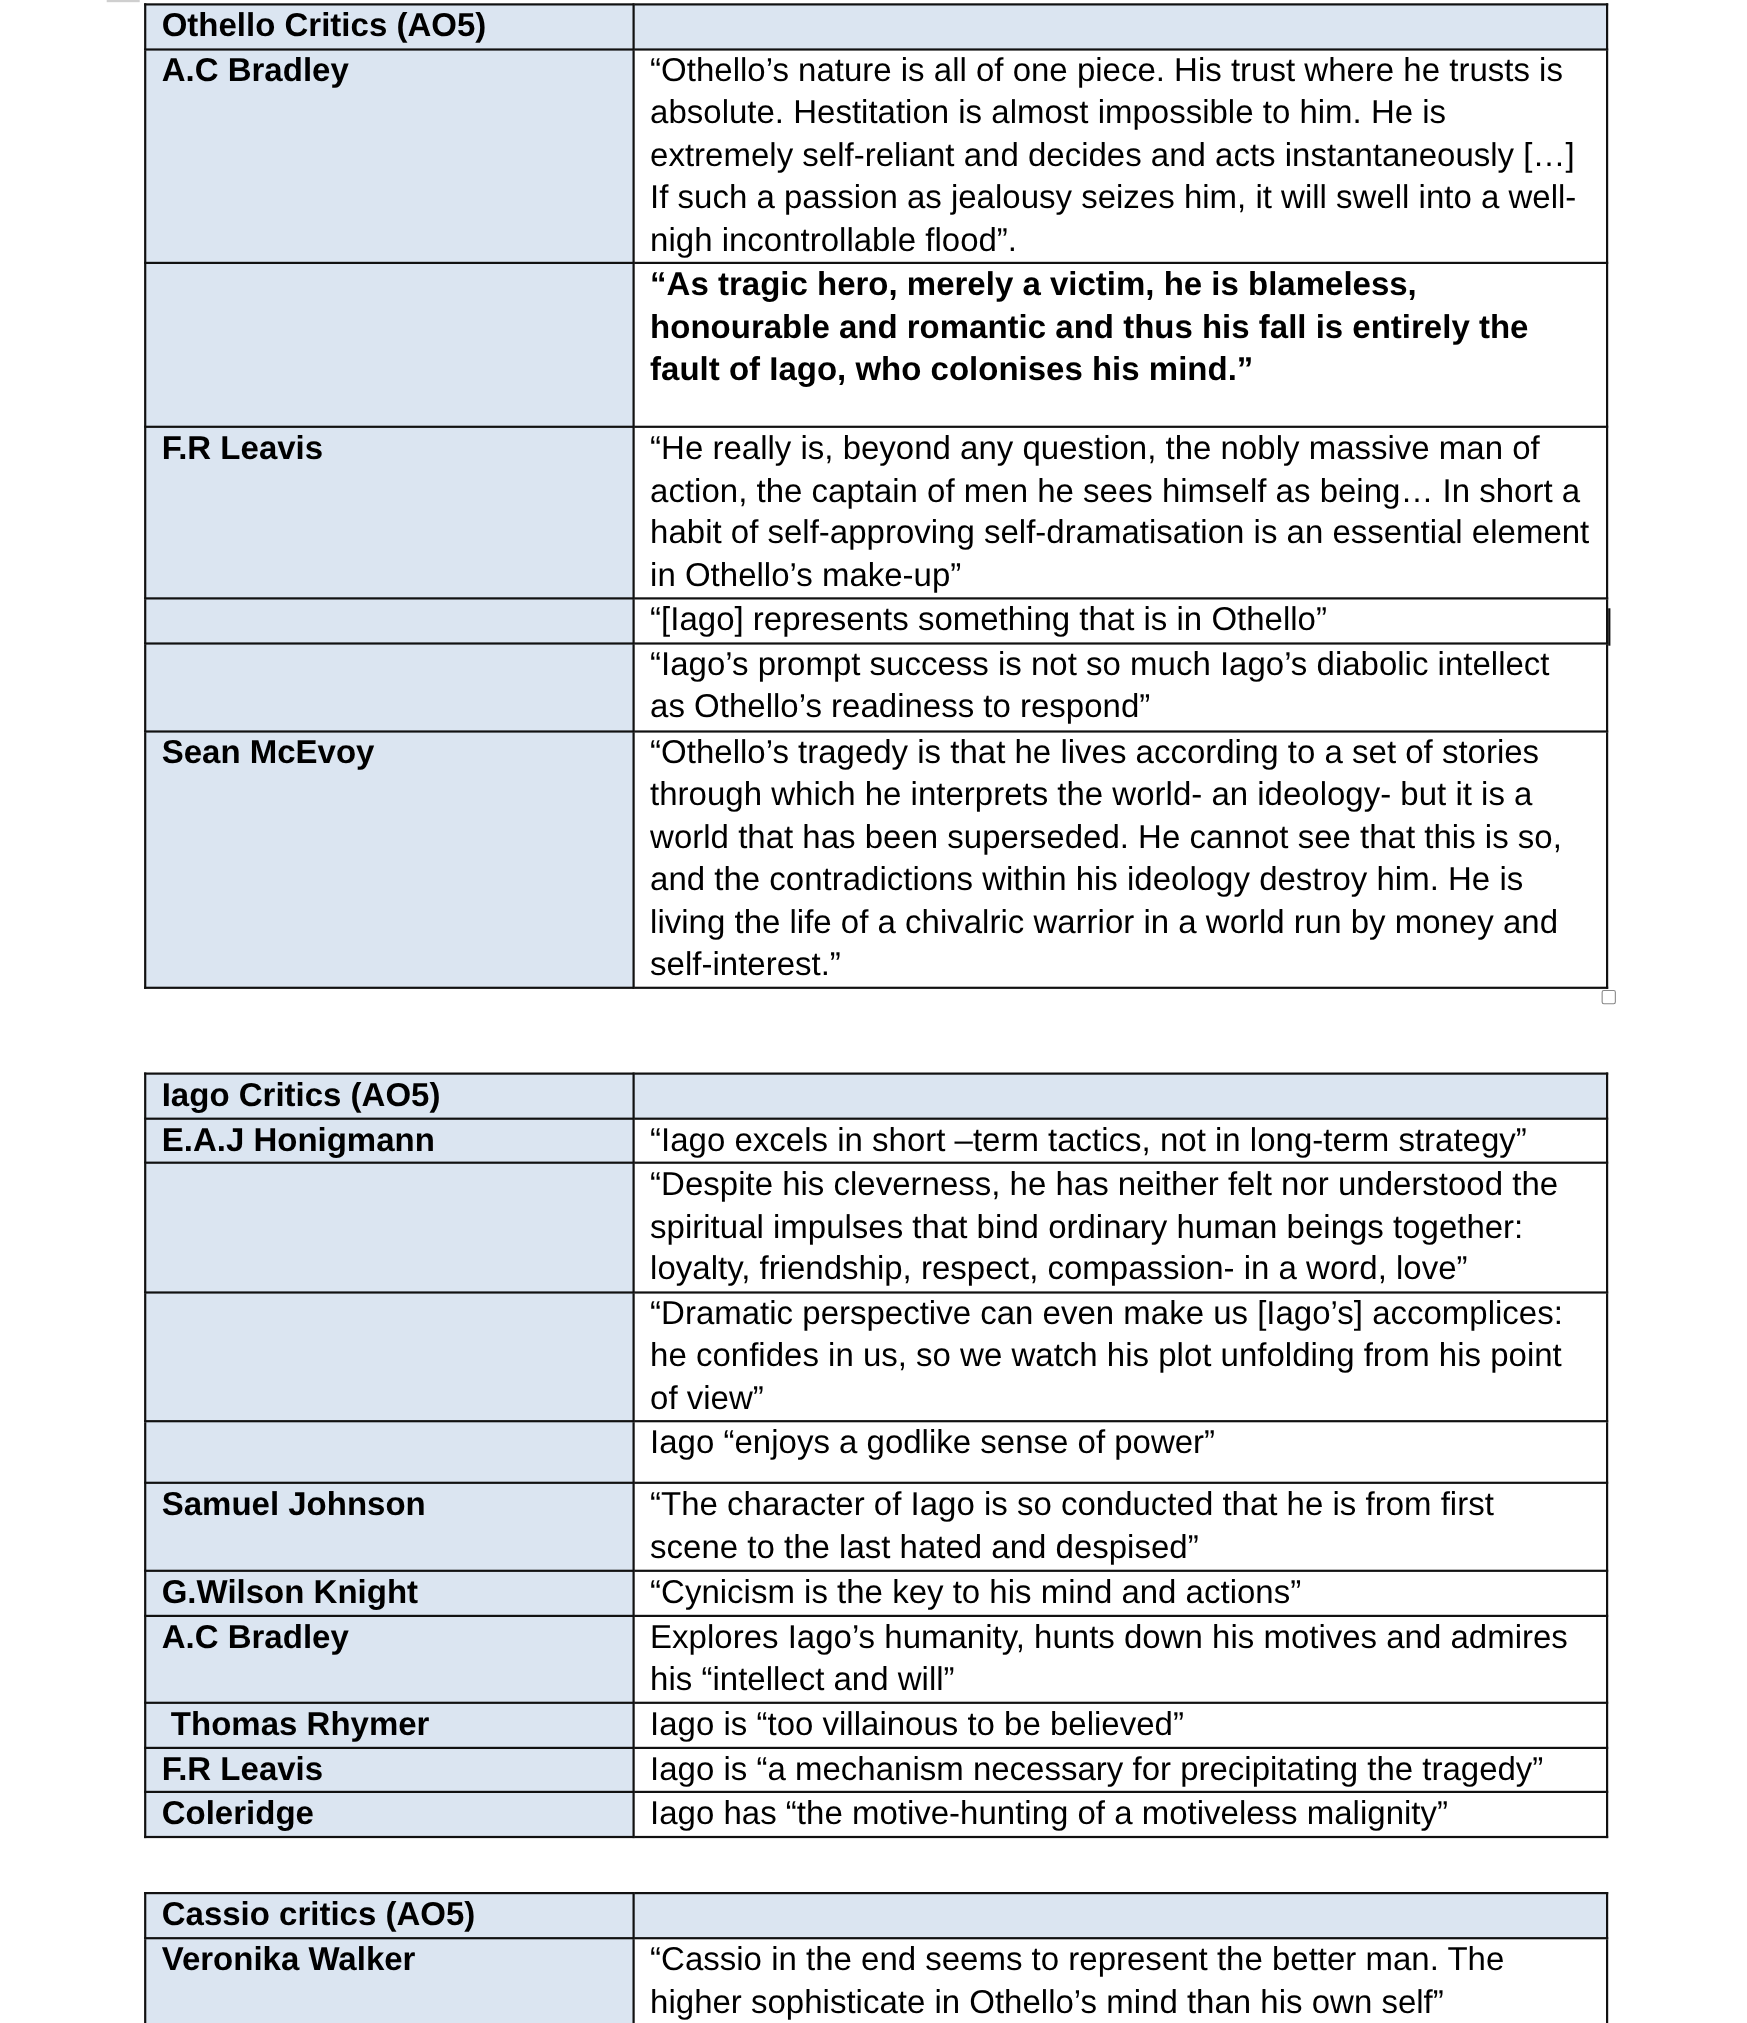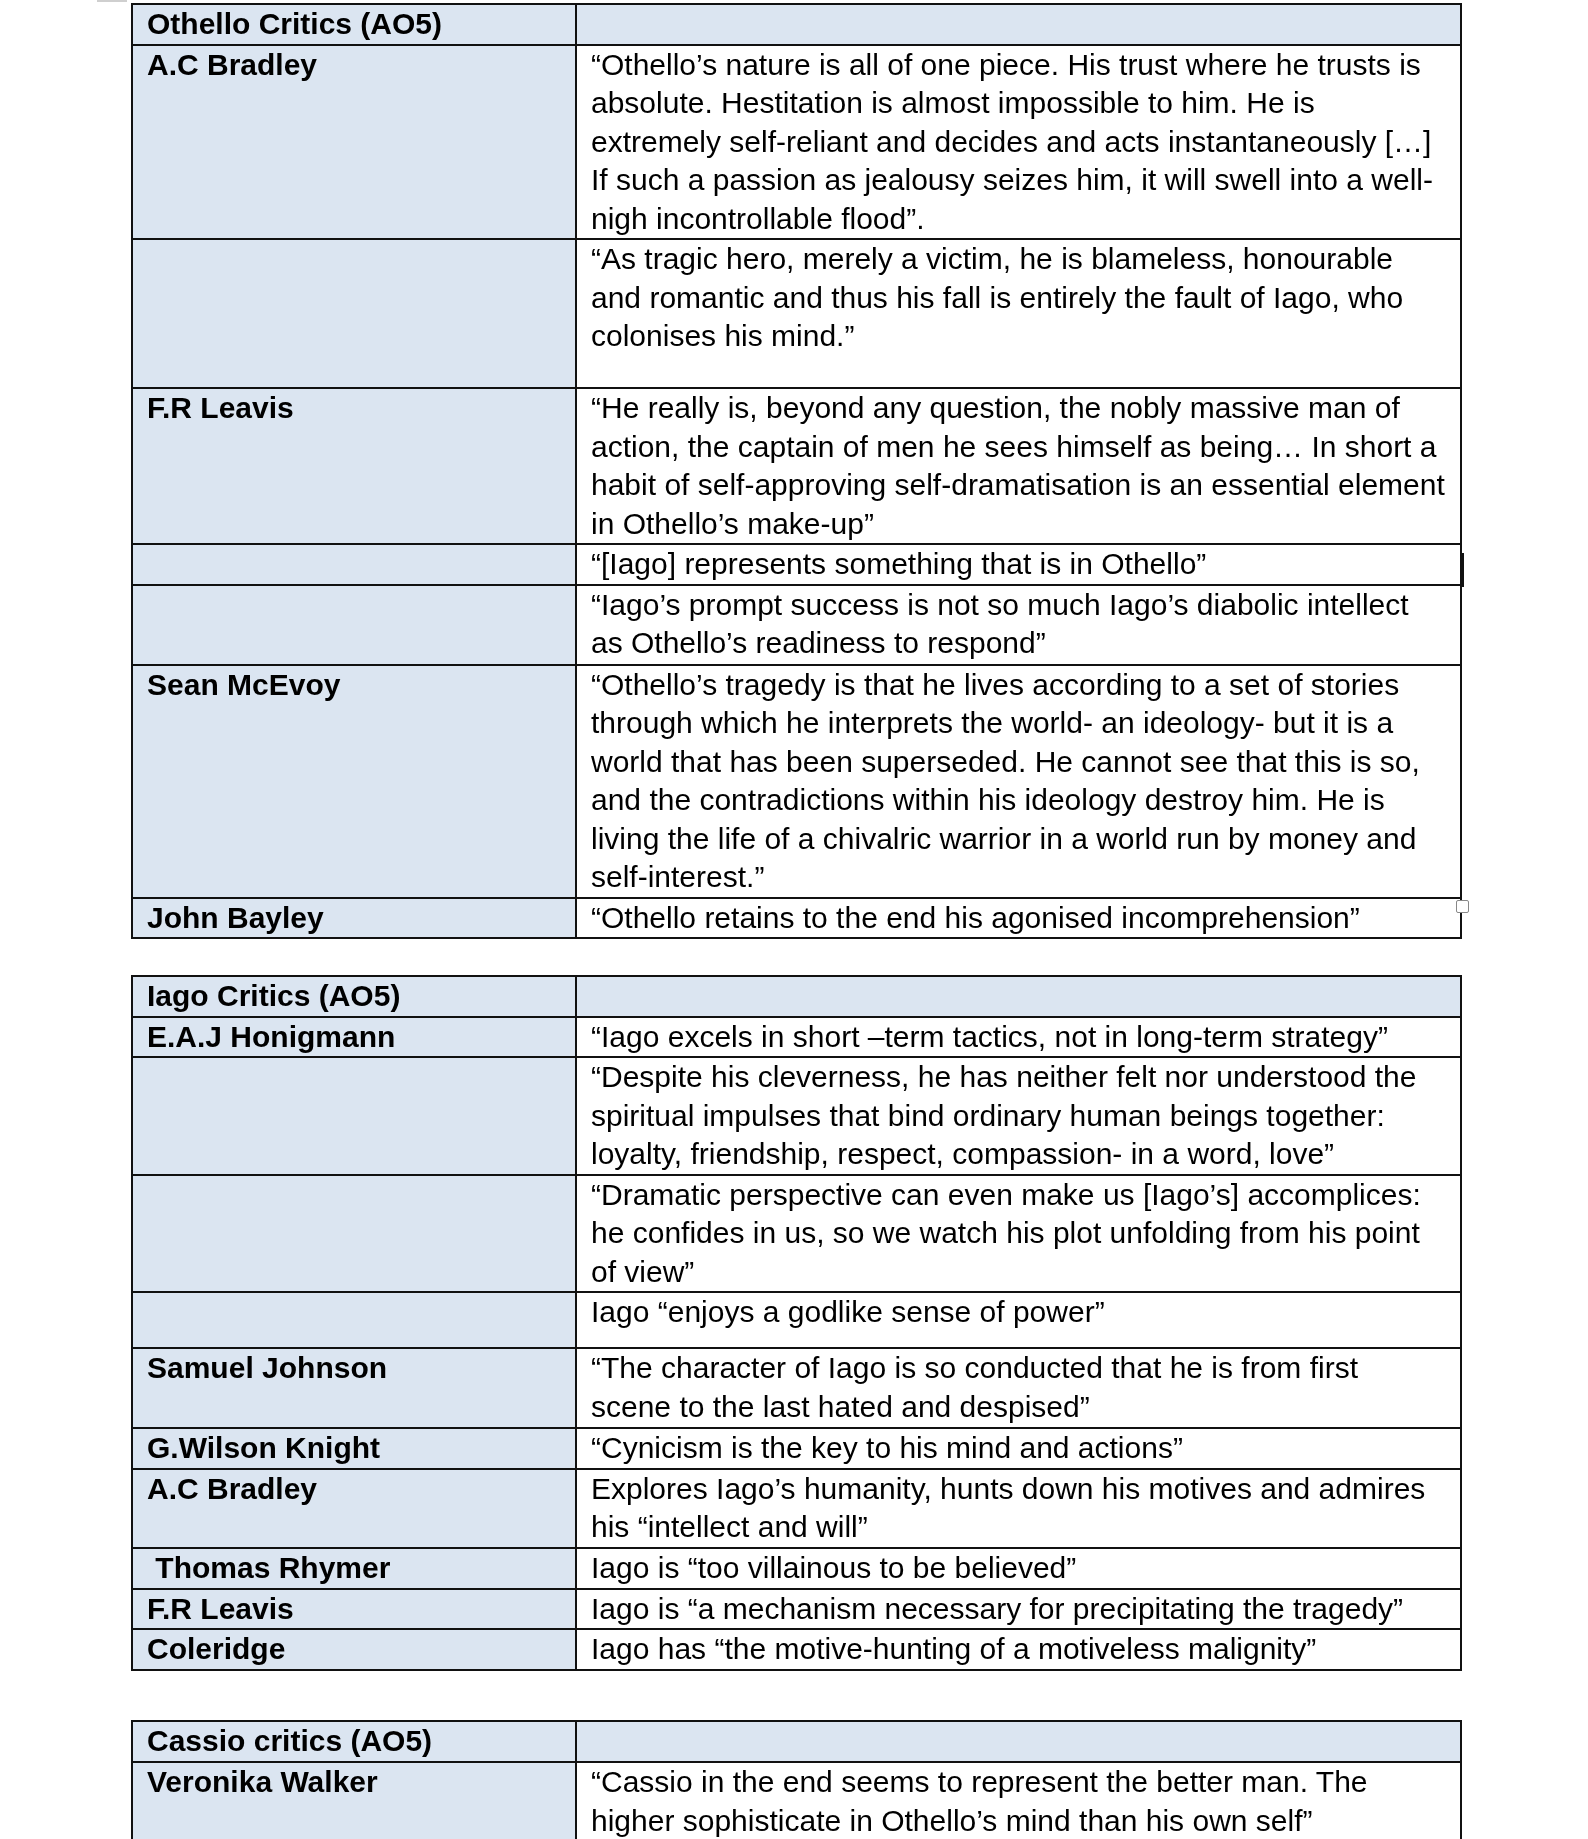--- a/index.html
+++ b/index.html
@@ -30,43 +30,39 @@
       <tr class="head" style="height:40px;">
     <td>Othello Critics (AO5)</td>
     <td></td>
   </tr>
   <tr style="height:194px;">
     <td class="name">A.C Bradley</td>
     <td class="quote">
       <span>“Othello’s nature is all of one piece. His trust where he trusts is absolute. Hestitation is almost impossible to him. He is extremely self-reliant and decides and acts instantaneously […] If such a passion as jealousy seizes him, it will swell into a well-nigh incontrollable flood”.</span>
     </td>
   </tr>
-  <tr style="height:149px;">
+  <tr style="height:149px;font-weight:bold;">
     <td class="name"></td>
     <td class="quote">“As tragic hero, merely a victim, he is blameless, honourable and romantic and thus his fall is entirely the fault of Iago, who colonises his mind.”</td>
   </tr>
   <tr style="height:156px;">
     <td class="name"><span>F.R Leavis</span></td>
     <td class="quote">“He really is, beyond any question, the nobly massive man of action, the captain of men he sees himself as being… In short a habit of self-approving self-dramatisation is an essential element in Othello’s make-up”</td>
   </tr>
   <tr style="height:38px;">
     <td class="name"></td>
     <td class="quote">“[Iago] represents something that is in Othello”</td>
   </tr>
   <tr style="height:80px;">
     <td class="name"></td>
     <td class="quote">“Iago’s prompt success is not so much Iago’s diabolic intellect as Othello’s readiness to respond”</td>
   </tr>
   <tr style="height:232px;">
     <td class="name">Sean McEvoy</td>
     <td class="quote">“Othello’s tragedy is that he lives according to a set of stories through which he interprets the world- an ideology- but it is a world that has been superseded. He cannot see that this is so, and the contradictions within his ideology destroy him. He is living the life of a chivalric warrior in a world run by money and self-interest.”</td>
-  </tr>
-  <tr style="height:40px;">
-    <td class="name">John Bayley</td>
-    <td class="quote">“Othello retains to the end his agonised incomprehension”</td>
   </tr>
 </tbody>
   </table>
 
 <div class="cursor-bar"></div>
 <div class="resize-handle"></div>
 
 <table class="critics" style="top:975px;">
   <colgroup>
       <col class="c1">

